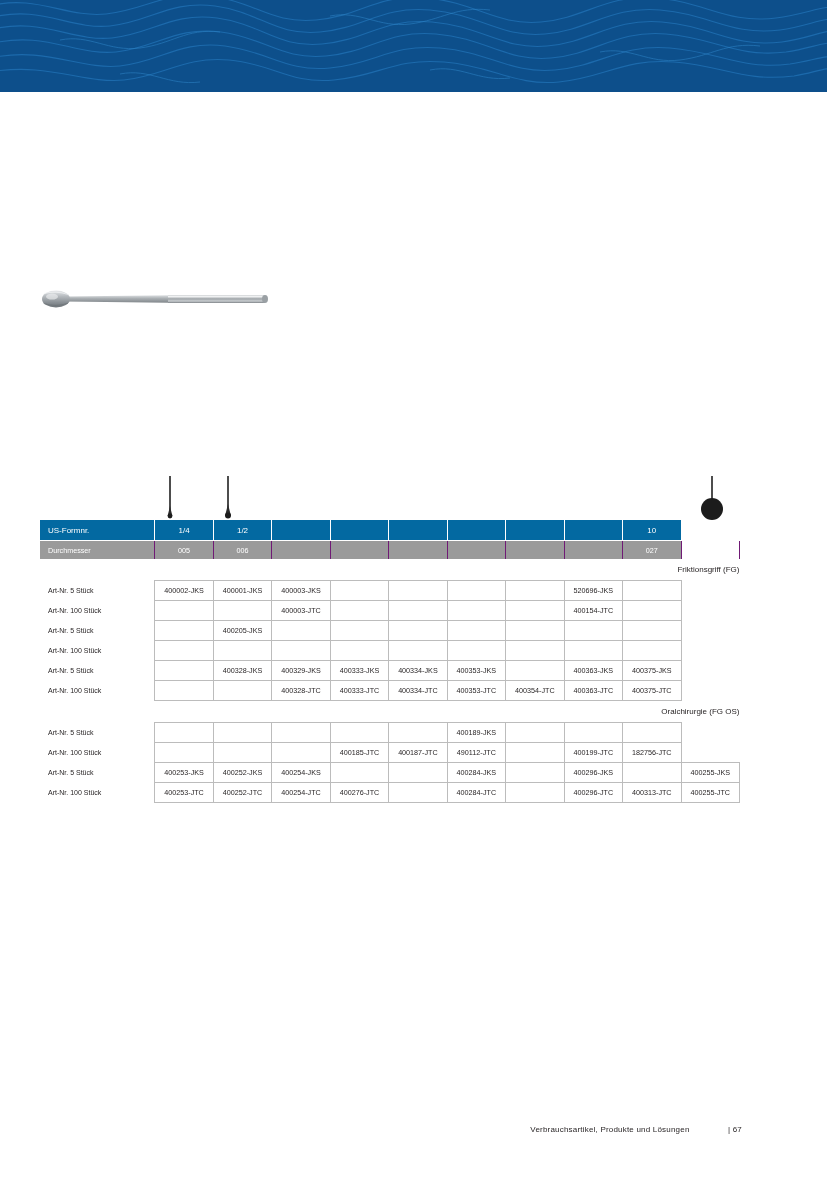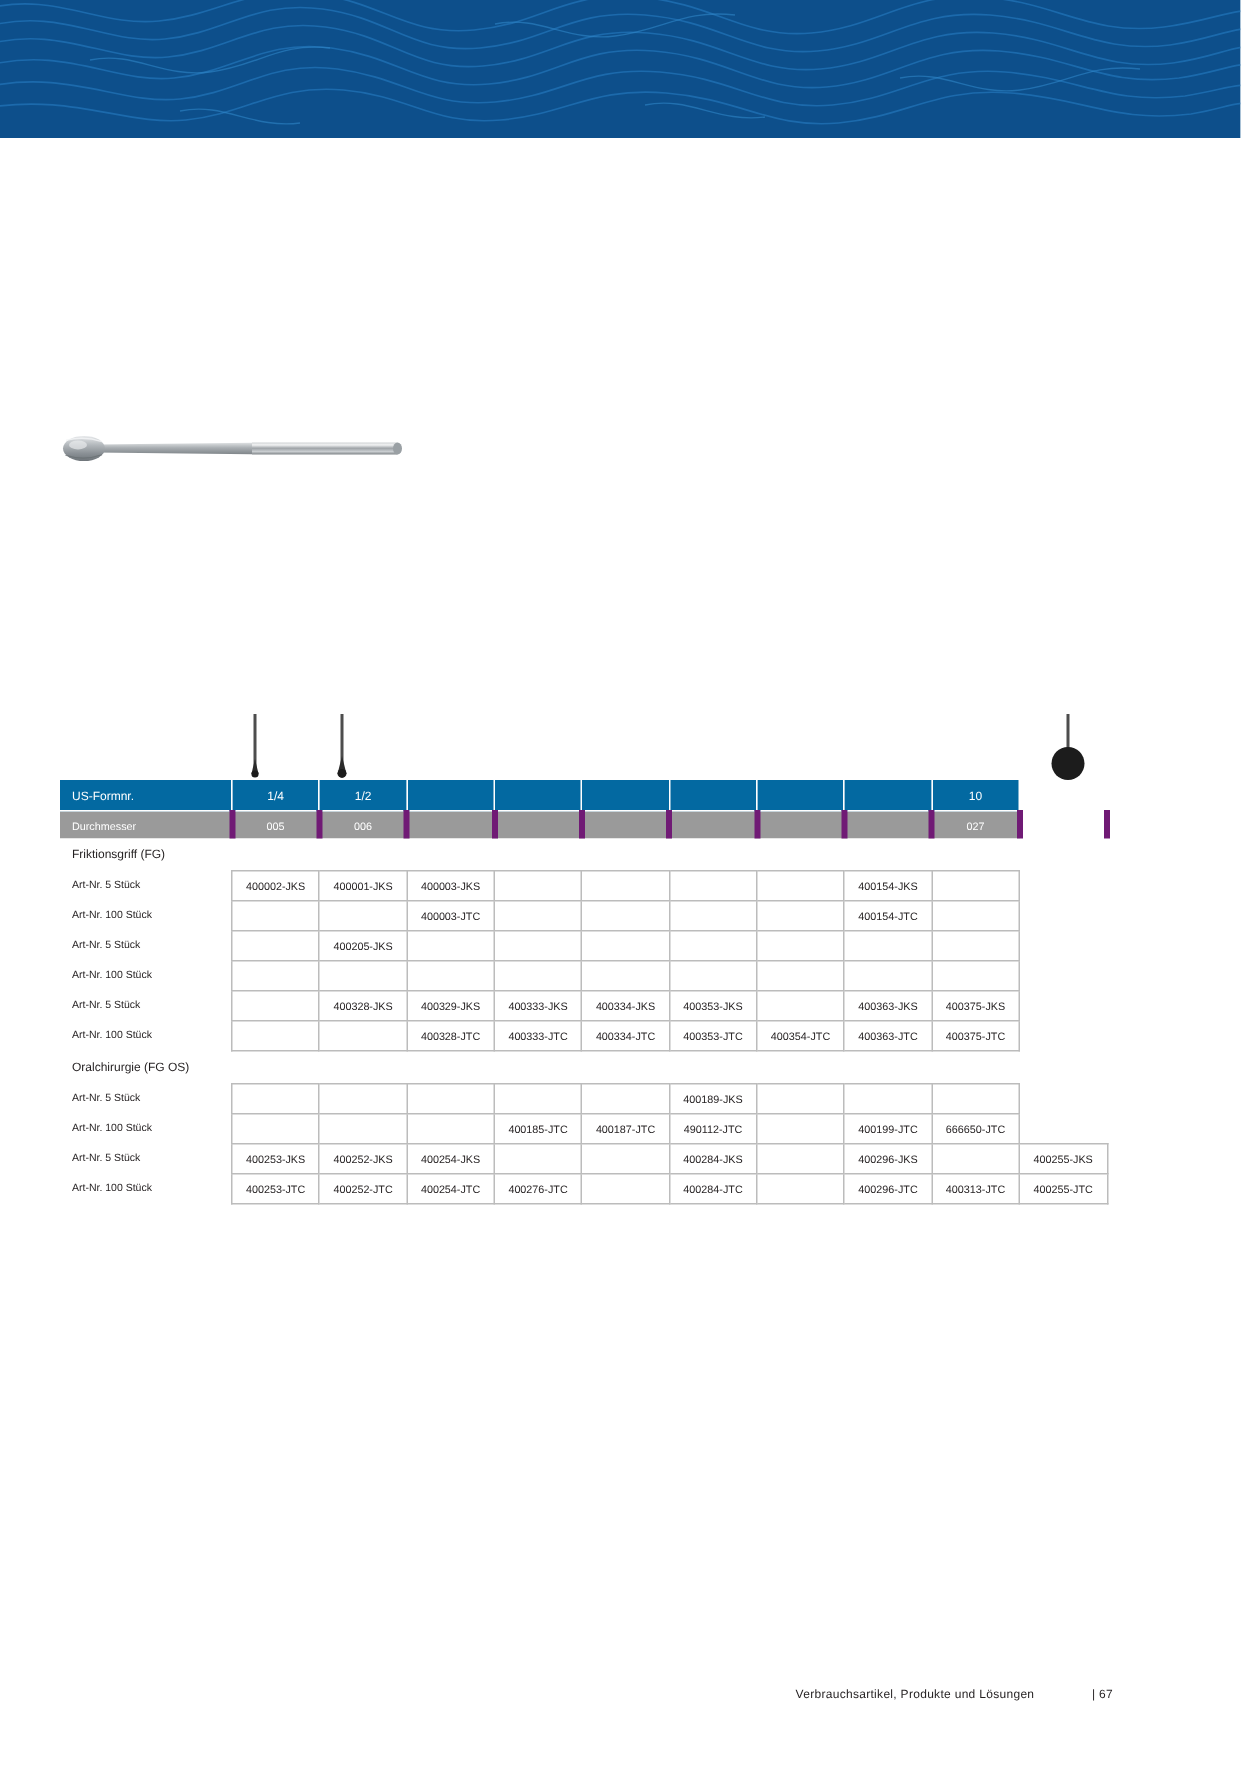--- a/index.html
+++ b/index.html
@@ -78,34 +78,34 @@
   }
   tr.head-form td.label-cell {
     text-align: left;
     padding-left: 8px;
   }
   tr.head-diam td {
     background: #9a9a9a;
     color: #ffffff;
     font-size: 7.2px;
     height: 18px;
-    border-right: 4px solid #701a75;
+    border-right: 1px solid #701a75;
     border-top: 1px solid #ffffff;
   }
   tr.head-diam td.label-cell {
     text-align: left;
     padding-left: 8px;
   }
   tr.head-diam td.empty-cell,
   tr.head-form td.empty-cell {
     background: #ffffff;
   }
 
   tr.group-row td {
-    text-align: left;
+    text-align: right;
     padding-left: 8px;
     font-size: 8px;
     height: 21px;
     background: #ffffff;
     border: none;
     color: #231f20;
   }
 
   tr.data-row td {
     border: 1px solid #bcbcbc;
@@ -257,21 +257,21 @@
       </tr>
       <tr class="data-row">
         <td class="label-cell">Art-Nr. 5 Stück</td>
         <td>400002-JKS</td>
         <td>400001-JKS</td>
         <td>400003-JKS</td>
         <td class="blank"></td>
         <td class="blank"></td>
         <td class="blank"></td>
         <td class="blank"></td>
-        <td>400154-JKS</td>
+        <td>520696-JKS</td>
         <td class="blank"></td>
         <td class="none"></td>
       </tr>
       <tr class="data-row">
         <td class="label-cell">Art-Nr. 100 Stück</td>
         <td class="blank"></td>
         <td class="blank"></td>
         <td>400003-JTC</td>
         <td class="blank"></td>
         <td class="blank"></td>
@@ -352,21 +352,21 @@
       <tr class="data-row">
         <td class="label-cell">Art-Nr. 100 Stück</td>
         <td class="blank"></td>
         <td class="blank"></td>
         <td class="blank"></td>
         <td>400185-JTC</td>
         <td>400187-JTC</td>
         <td>490112-JTC</td>
         <td class="blank"></td>
         <td>400199-JTC</td>
-        <td>666650-JTC</td>
+        <td>182756-JTC</td>
         <td class="none"></td>
       </tr>
       <tr class="data-row">
         <td class="label-cell">Art-Nr. 5 Stück</td>
         <td>400253-JKS</td>
         <td>400252-JKS</td>
         <td>400254-JKS</td>
         <td class="blank"></td>
         <td class="blank"></td>
         <td>400284-JKS</td>

